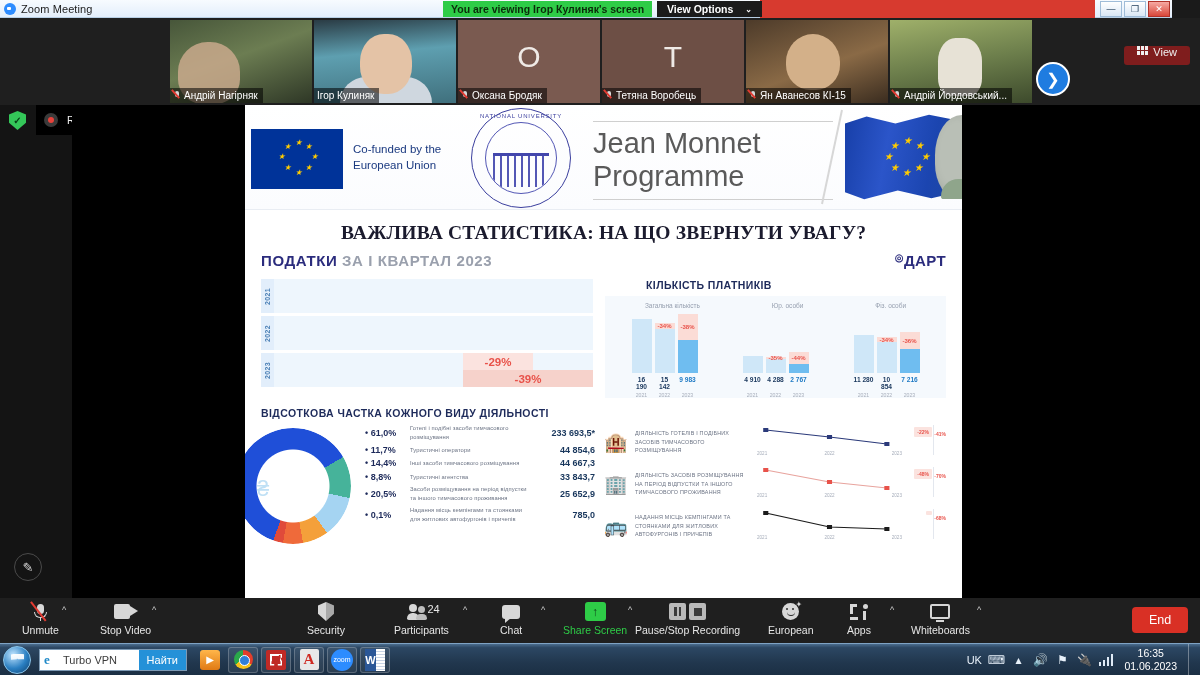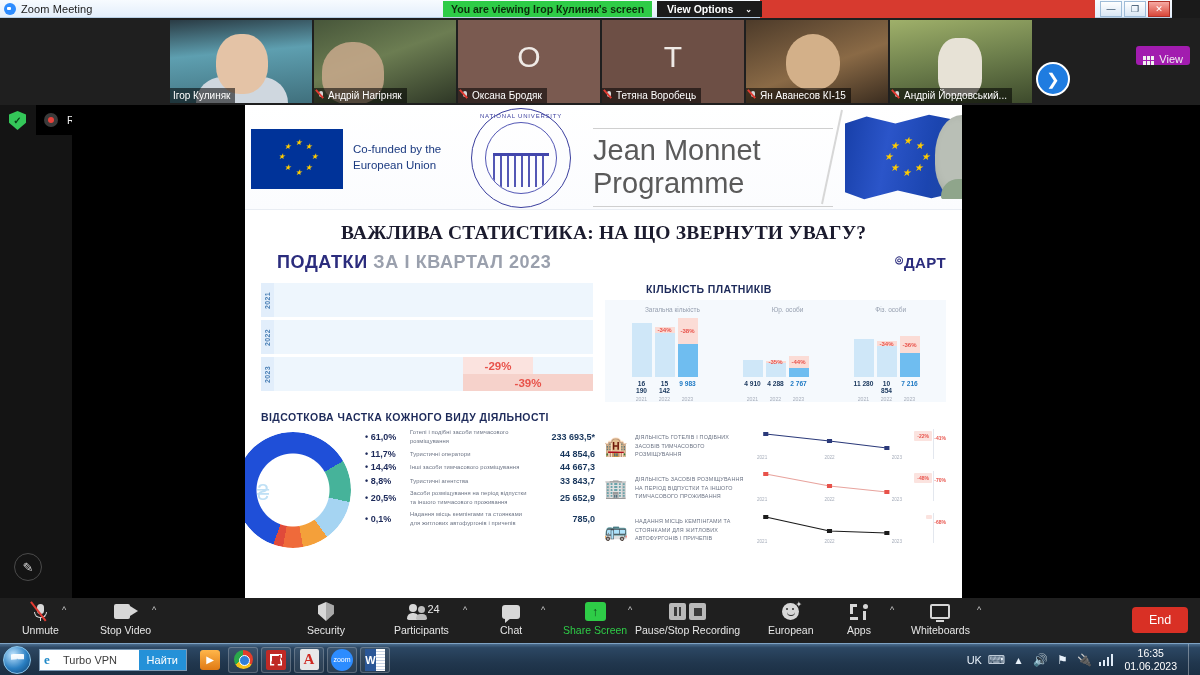--- a/index.html
+++ b/index.html
@@ -107,22 +107,22 @@
   .vid-out { background: linear-gradient(170deg,#9fb06a,#6d7f4c 50%,#3d4a2c); }
   .vid-out::after{content:""; position:absolute; left:48px; top:18px; width:44px; height:58px;
      border-radius:40% 40% 30% 30%; background:#e7e2d6;}
   .next-arrow {
     position: absolute; left: 1036px; top: 44px; width: 34px; height: 34px;
     border-radius: 50%; background: #1f7ce0; border: 2px solid #fff;
     color: #fff; font-size: 16px; display: flex; align-items: center; justify-content: center;
   }
   .view-btn {
     position: absolute; right: 10px; top: 28px; height: 19px;
-    background: #a21caf; border-radius: 3px; color: #f0f0f0; font-size: 11px;
-    display: flex; align-items: flex-end; gap: 5px; padding: 0 7px;
+    background: #7f1d1d; border-radius: 3px; color: #f0f0f0; font-size: 11px;
+    display: flex; align-items: flex-start; gap: 5px; padding: 0 13px;
   }
   .grid-icon {
     width: 11px; height: 9px; display: grid; grid-template-columns: 1fr 1fr 1fr;
     grid-template-rows: 1fr 1fr; gap: 1px;
   }
   .grid-icon i { background: #f0f0f0; display:block; }
 
   
   .leftrail {
     position: absolute; top: 105px; left: 0; width: 72px; height: 493px;
@@ -201,21 +201,20 @@
   }
   .lp-seal .seal-top {
     position:absolute; top:4px; left:0; width:100%; text-align:center;
     font-size:6px; letter-spacing:.8px; color:#3b3f9e;
   }
   .jm-text {
     position: absolute; left: 348px; top: 16px; width: 240px;
     font-size: 29px; color: #5a5a5a; line-height: 1.15;
     border-top: 1px solid #cfcfcf; border-bottom: 1px solid #cfcfcf;
     padding: 5px 0;
-    margin-top: 7px;
   }
   .jm-flag {
     position: absolute; left: 600px; top: 8px; width: 120px; height: 88px;
     background: linear-gradient(100deg,#173fa8 0%, #2b55c9 35%, #1b45b0 70%, #21489e 100%);
     clip-path: polygon(0 12%, 18% 4%, 42% 12%, 70% 2%, 100% 10%, 100% 88%, 72% 97%, 44% 88%, 16% 98%, 0 90%);
     display:flex; align-items:center; justify-content:center;
   }
   .jm-flag .eu-stars i { font-size: 10px; }
   .jm-face {
     position: absolute; left: 690px; top: 10px; width: 56px; height: 84px;
@@ -232,21 +231,21 @@
   }
 
   .slide-title {
     text-align: center; font-family: "Liberation Serif", serif;
     font-weight: bold; font-size: 19.5px; color: #1b1b2e;
     padding: 12px 0 8px; letter-spacing: .2px;
   }
 
   .slide-body { position: relative; padding: 0 16px; }
   .podatky-row { display: flex; align-items: baseline; justify-content: space-between; }
-  .podatky-head { font-size: 18px; letter-spacing: .6px; margin-left: 16px; }
+  .podatky-head { font-size: 15px; letter-spacing: .6px; }
   .podatky-head b { color: #2b2c7d; font-weight: bold; }
   .podatky-head span { color: #9aa0ad; font-weight: bold; }
   .dart-logo { font-size: 15px; font-weight: bold; color: #2b2c7d; letter-spacing:.4px;}
   .dart-logo .pin { font-size: 10px; vertical-align: top; }
 
   .mid-grid { display: flex; gap: 12px; margin-top: 10px; }
 
   
   .taxchart { width: 332px; }
   .taxrow { display: flex; align-items: stretch; height: 34px; margin-bottom: 3px; position: relative; }
@@ -467,34 +466,34 @@
     <div class="tb-winbtns">
       <div class="tb-winbtn">—</div>
       <div class="tb-winbtn">❐</div>
       <div class="tb-winbtn close">✕</div>
     </div>
   </div>
 
   <div class="gallery">
     <div class="tiles">
 
-      <div class="tile active">
-        <div class="vid-b" style="position:absolute;inset:0;">
-          <div class="shirt"></div>
-        </div>
-        <div class="tile-name">
-          <span>Ігор Кулиняк</span>
-        </div>
-      </div>
-
       <div class="tile">
         <div class="vid-a" style="position:absolute;inset:0;"></div>
         <div class="tile-name">
           <span class="mutemic"></span>
           <span>Андрій Нагірняк</span>
+        </div>
+      </div>
+
+      <div class="tile active">
+        <div class="vid-b" style="position:absolute;inset:0;">
+          <div class="shirt"></div>
+        </div>
+        <div class="tile-name">
+          <span>Ігор Кулиняк</span>
         </div>
       </div>
 
       <div class="tile avatar-o">
         <div class="avatar-letter">О</div>
         <div class="tile-name">
           <span class="mutemic"></span>
           <span>Оксана Бродяк</span>
         </div>
       </div>

